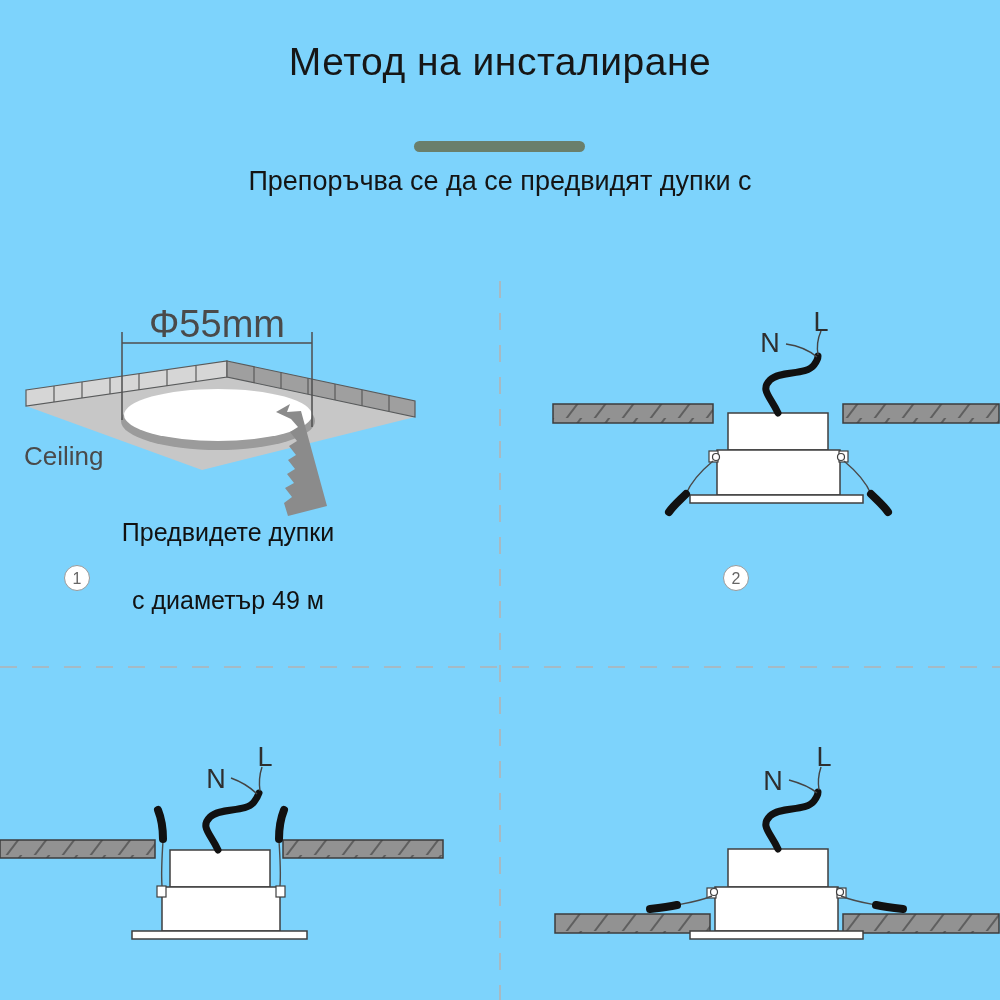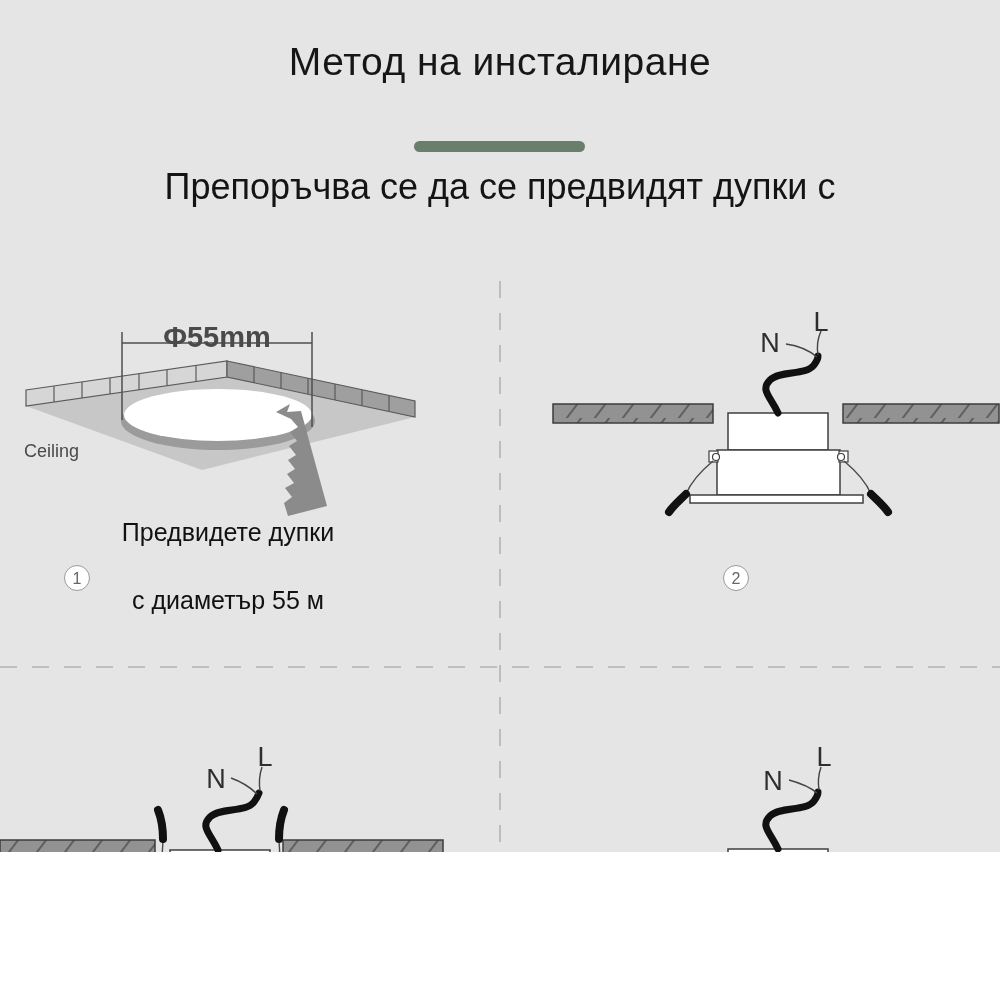--- a/index.html
+++ b/index.html
@@ -1,34 +1,34 @@
 <!DOCTYPE html>
 <html><head>
 <meta charset="utf-8">
 <style>
   html,body{margin:0;padding:0;background:#fff;}
   .canvas{
-    position:relative;width:1000px;height:852px;background:#e5e5e5;overflow:hidden;
+    position:relative;width:1000px;height:1000px;background:#7dd3fc;overflow:hidden;
     font-family:"Liberation Sans", sans-serif;color:#1c1c1c;
   }
   .art{position:absolute;left:0;top:0;width:1000px;height:1000px;}
   .txt{position:absolute;white-space:nowrap;}
   .page-title{
     left:500px;top:40px;transform:translateX(-50%);
     font-size:39px;font-weight:400;color:#161616;letter-spacing:0.5px;margin:0;
   }
   .divider{
     position:absolute;left:414px;top:141px;width:171px;height:11px;
     border-radius:6px;background:#6a7f6b;
   }
-  .subtitle{left:500px;transform:translateX(-50%);font-size:36px;color:#141414;}
+  .subtitle{left:500px;transform:translateX(-50%);font-size:27px;color:#141414;}
   .sub1{top:166px;}
   .sub2{top:209px;}
-  .dim-label{left:217px;top:321px;transform:translateX(-50%);font-size:29px;color:#4a4a4a;font-weight:bold;}
-  .ceiling-label{left:24px;top:441px;font-size:18px;color:#4a4a4a;}
+  .dim-label{left:217px;top:303px;transform:translateX(-50%);font-size:38px;color:#4a4a4a;}
+  .ceiling-label{left:24px;top:441px;font-size:26px;color:#4a4a4a;}
   .badge{
     position:absolute;width:26px;height:26px;border-radius:50%;
     border:1.6px solid #9a9a9a;color:#666;font-size:16px;line-height:26px;
     text-align:center;transform:translate(-50%,-50%);box-sizing:border-box;background:#fff;
   }
   .badge1{left:77px;top:578px;}
   .badge2{left:736px;top:578px;}
   .caption{font-size:25px;color:#111;transform:translateX(-50%);}
   .c1a{left:228px;top:518px;}
   .c1b{left:228px;top:586px;}
@@ -122,21 +122,21 @@
   </svg>
 
   <h1 class="txt page-title">Метод на инсталиране</h1>
   <div class="divider"></div>
   <div class="txt subtitle sub1">Препоръчва се да се предвидят дупки с</div>
 
   <span class="txt dim-label">Φ55mm</span>
   <span class="txt ceiling-label">Ceiling</span>
   <span class="badge badge1">1</span>
   <div class="txt caption c1a">Предвидете дупки</div>
-  <div class="txt caption c1b">с диаметър 55 м</div>
+  <div class="txt caption c1b">с диаметър 49 м</div>
 
   <span class="badge badge2">2</span>
   <span class="txt nl" style="left:770px;top:343px;">N</span>
   <span class="txt nl" style="left:821px;top:322px;">L</span>
 
   <span class="txt nl" style="left:216px;top:779px;">N</span>
   <span class="txt nl" style="left:265px;top:757px;">L</span>
 
   <span class="txt nl" style="left:773px;top:781px;">N</span>
   <span class="txt nl" style="left:824px;top:757px;">L</span>

